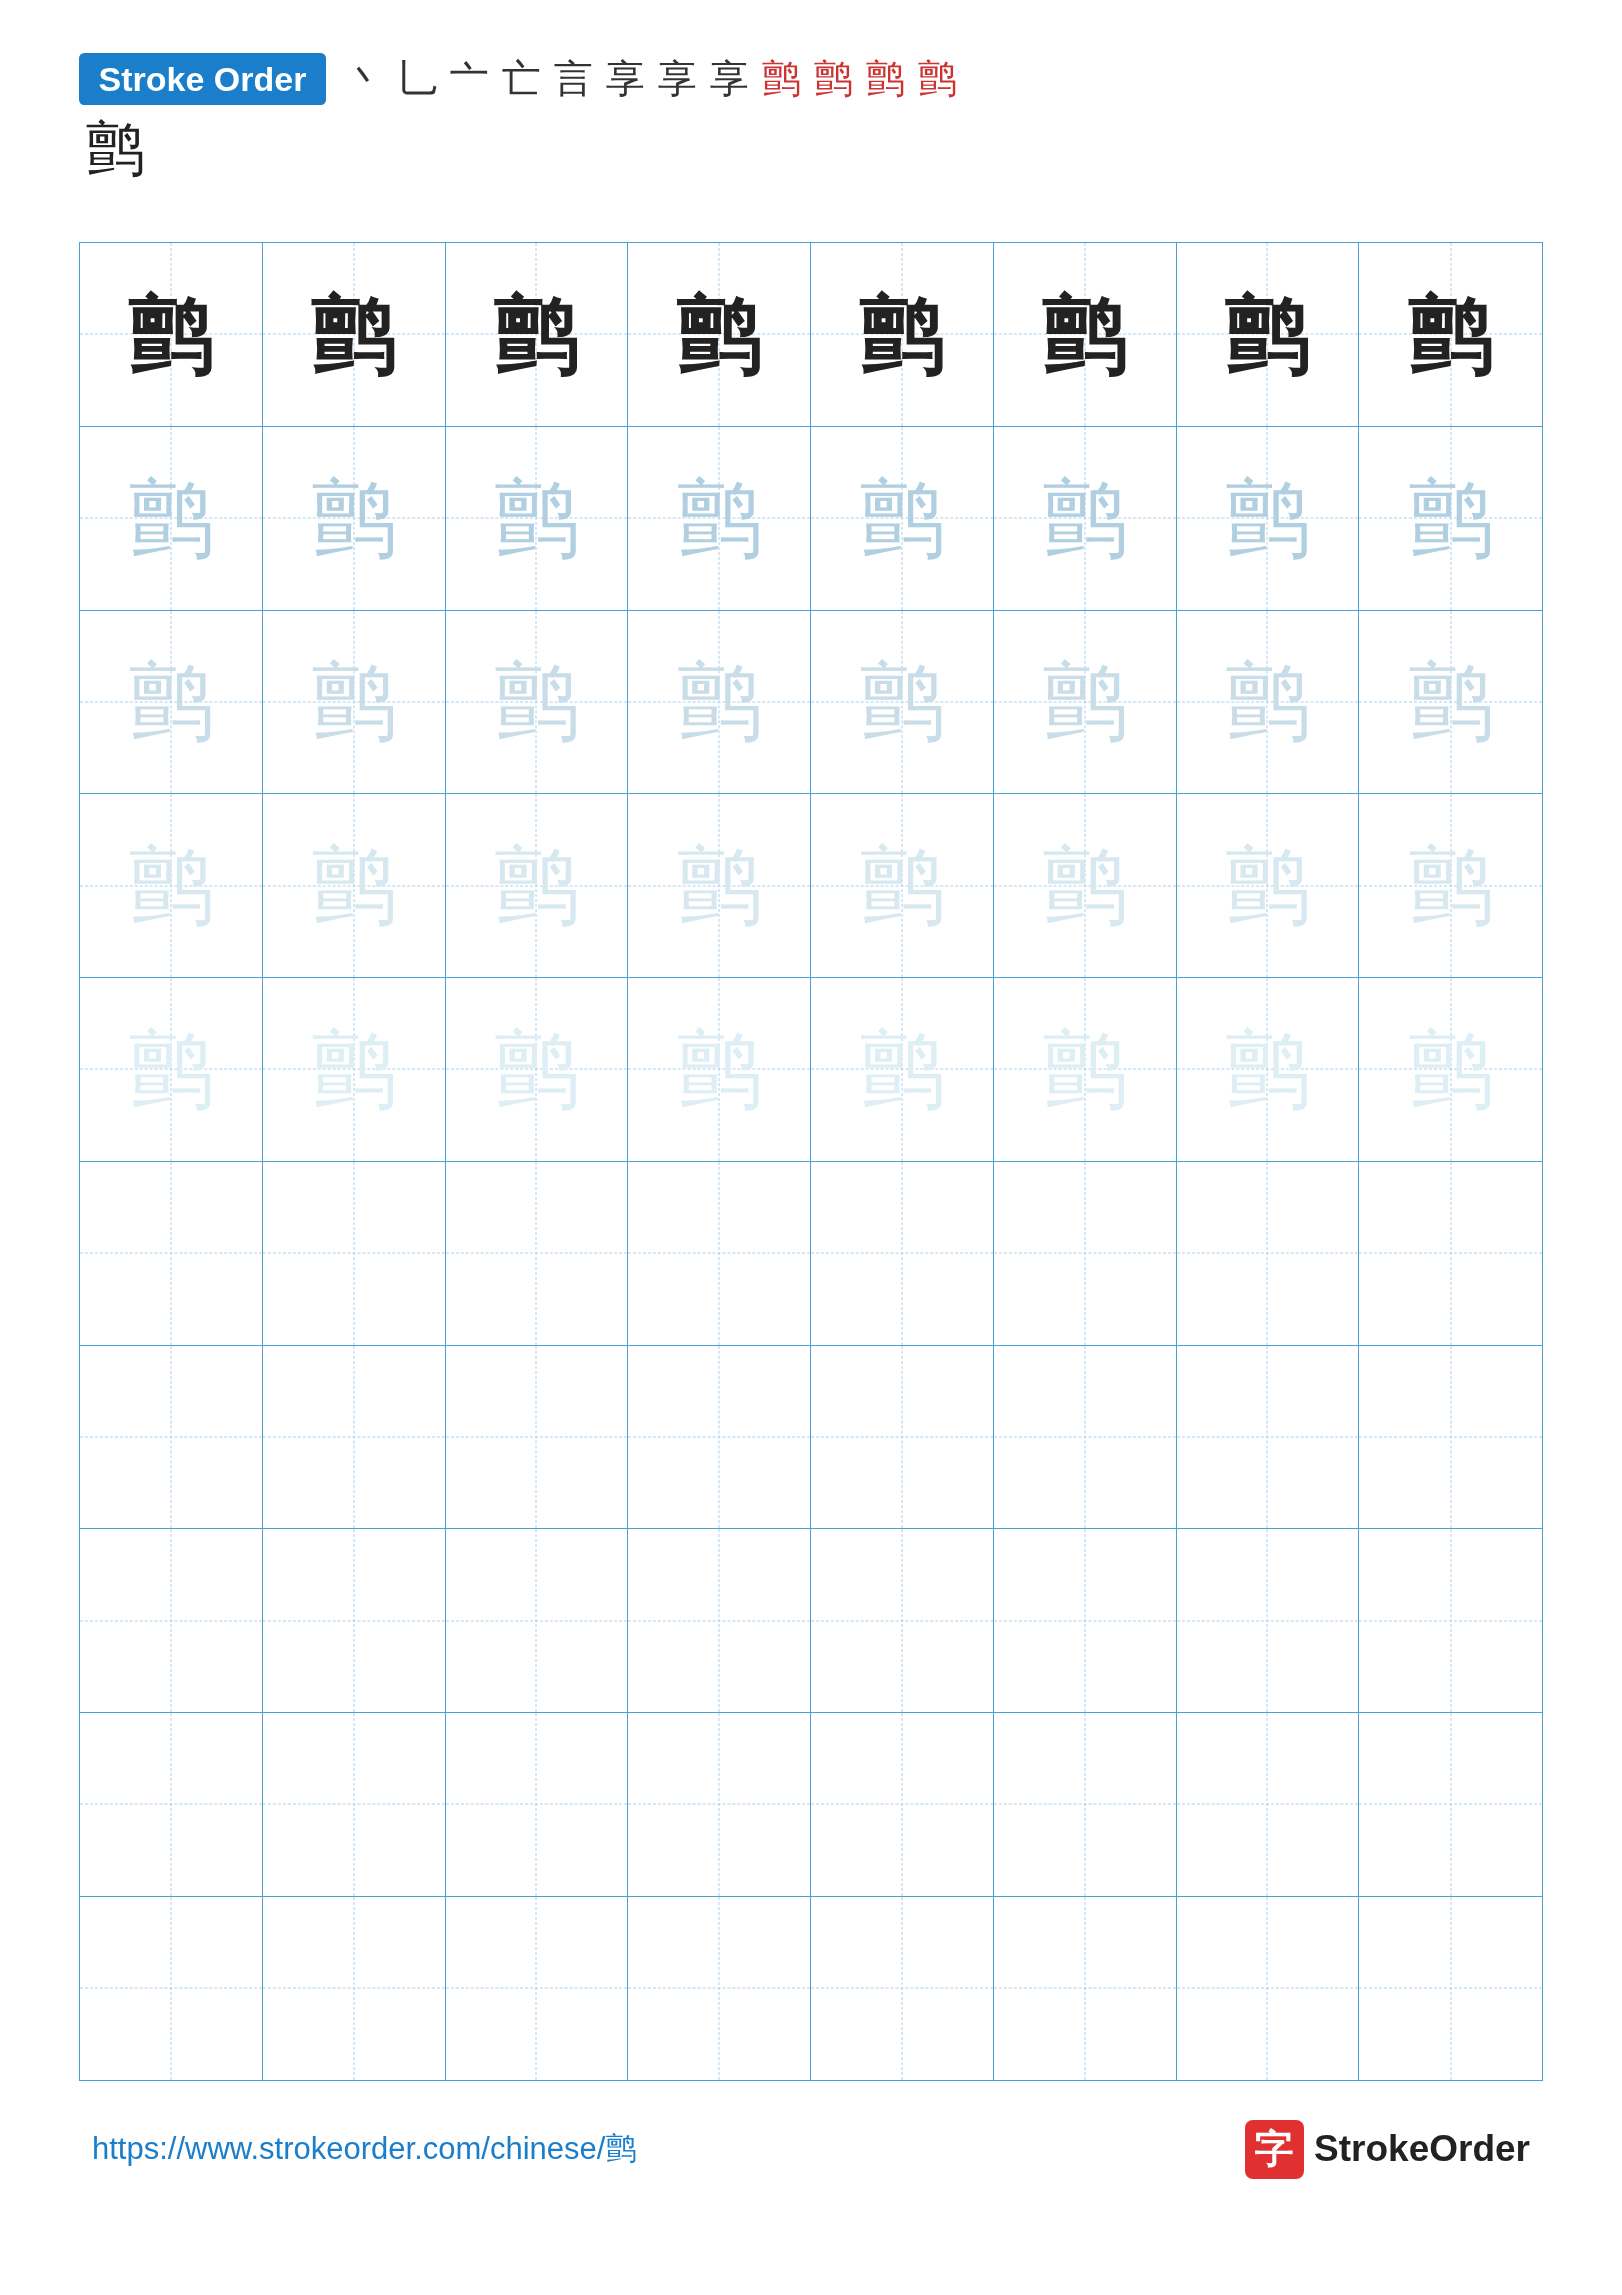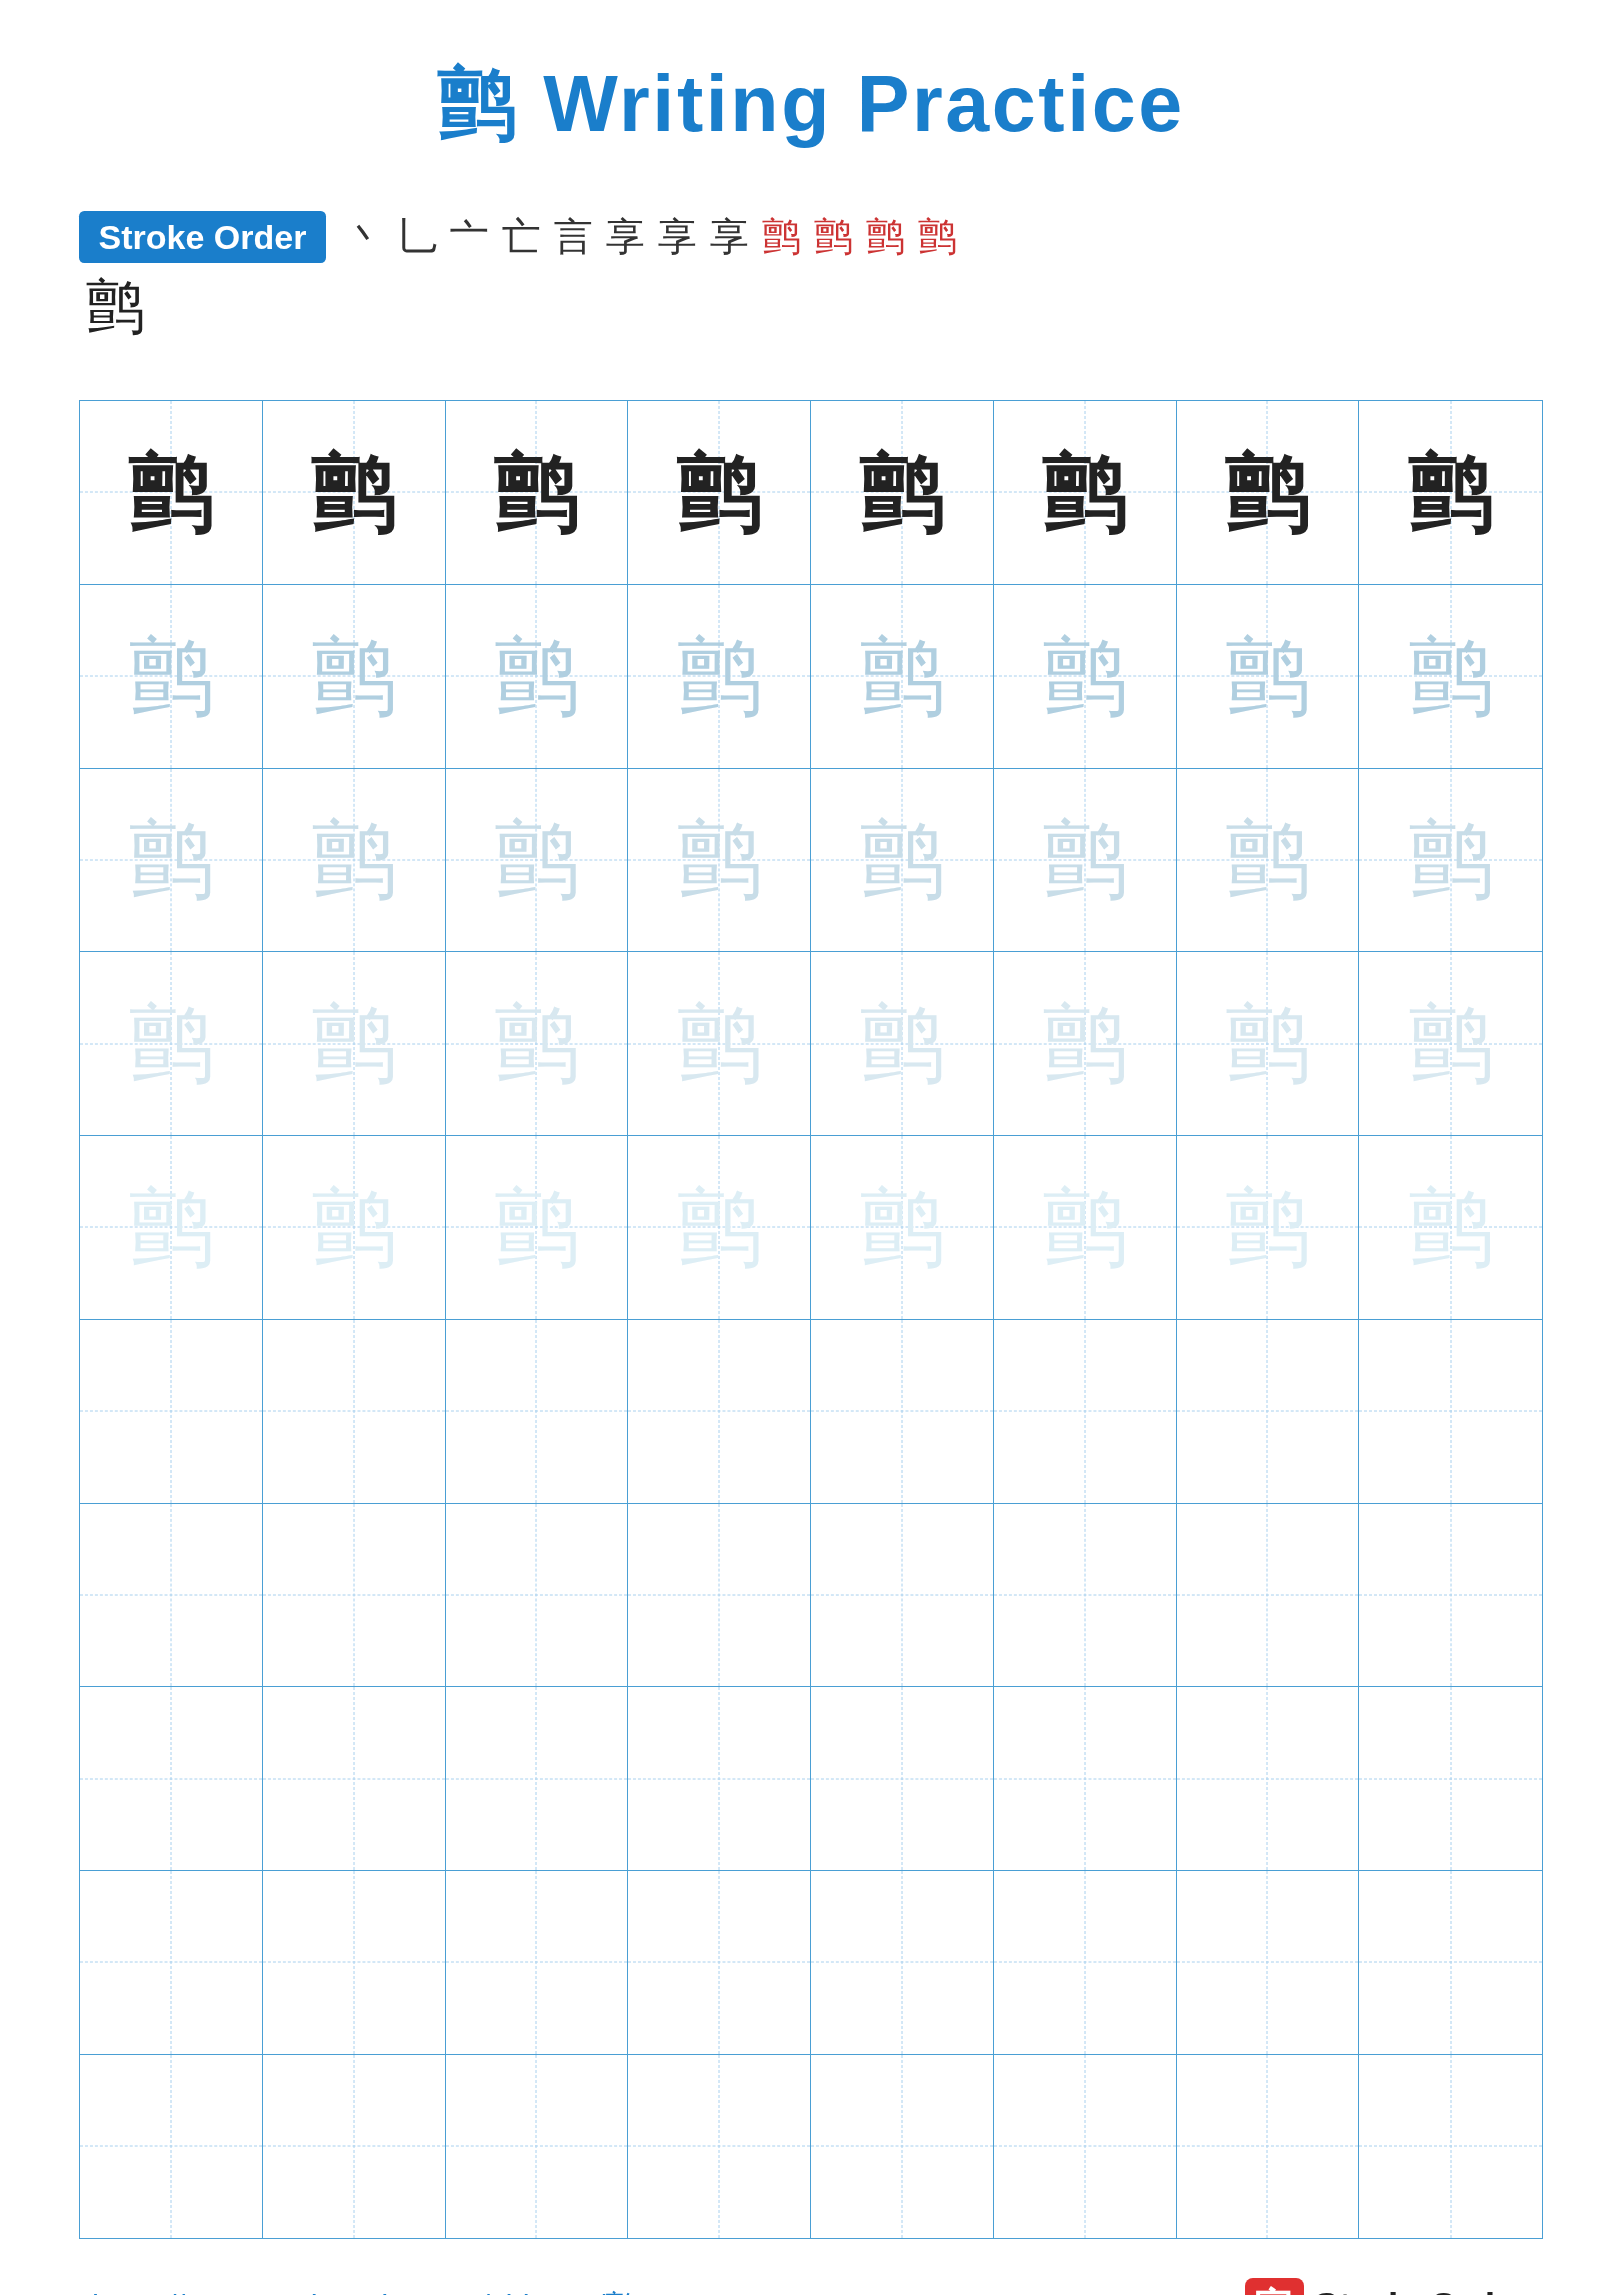--- a/index.html
+++ b/index.html
@@ -186,23 +186,20 @@
       font-size: 37px;
       font-weight: bold;
       color: #222;
     }
   </style>
 </head>
 <body>
 
 <div class="page">
 
-  <h1 class="title">
-    <span>鹯</span><span> Writing Practice</span>
-  </h1>
 
   <div class="stroke-order-section">
     <div class="stroke-order-row">
       <span class="stroke-order-badge">Stroke Order</span>
       <div class="stroke-sequence">
         <span>丶</span>
         <span>⺃</span>
         <span>亠</span>
         <span>亡</span>
         <span>言</span>

